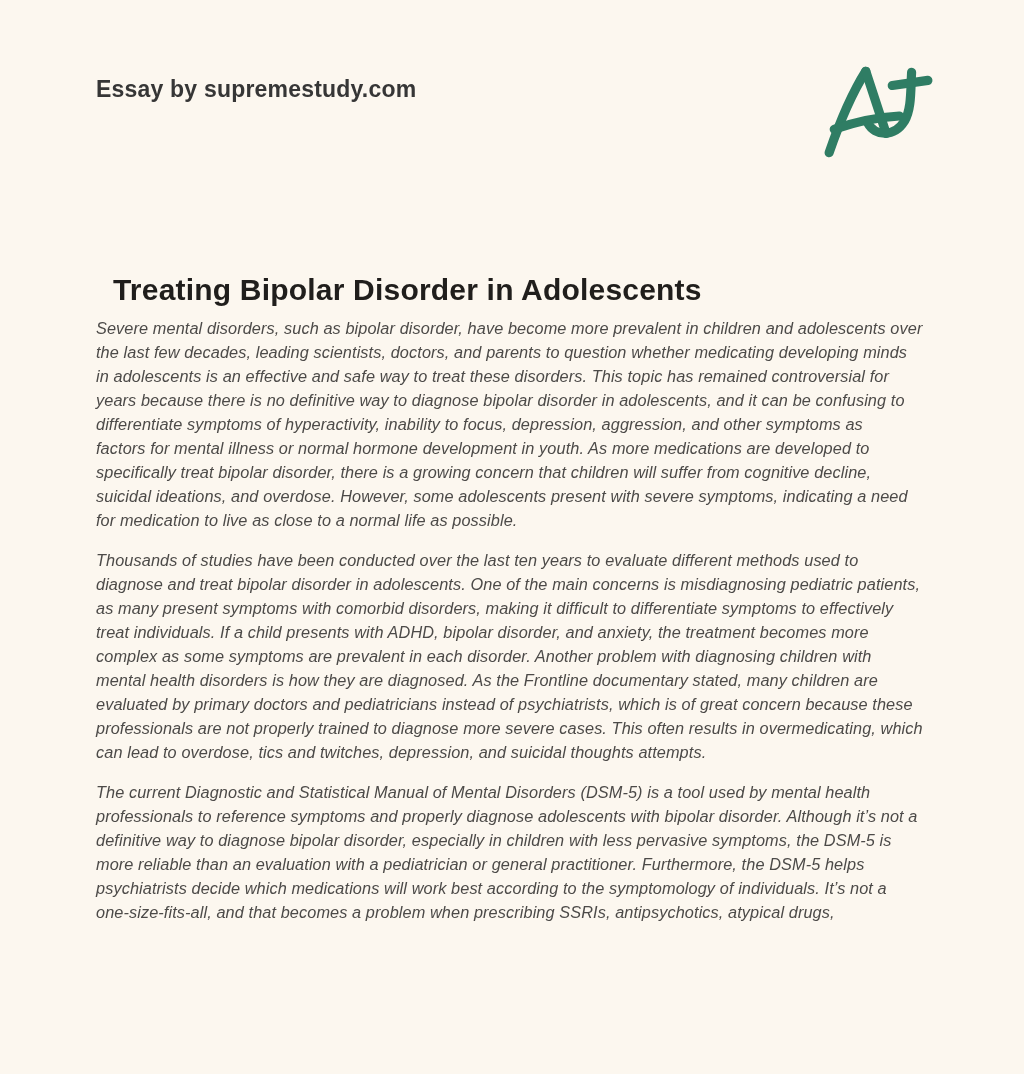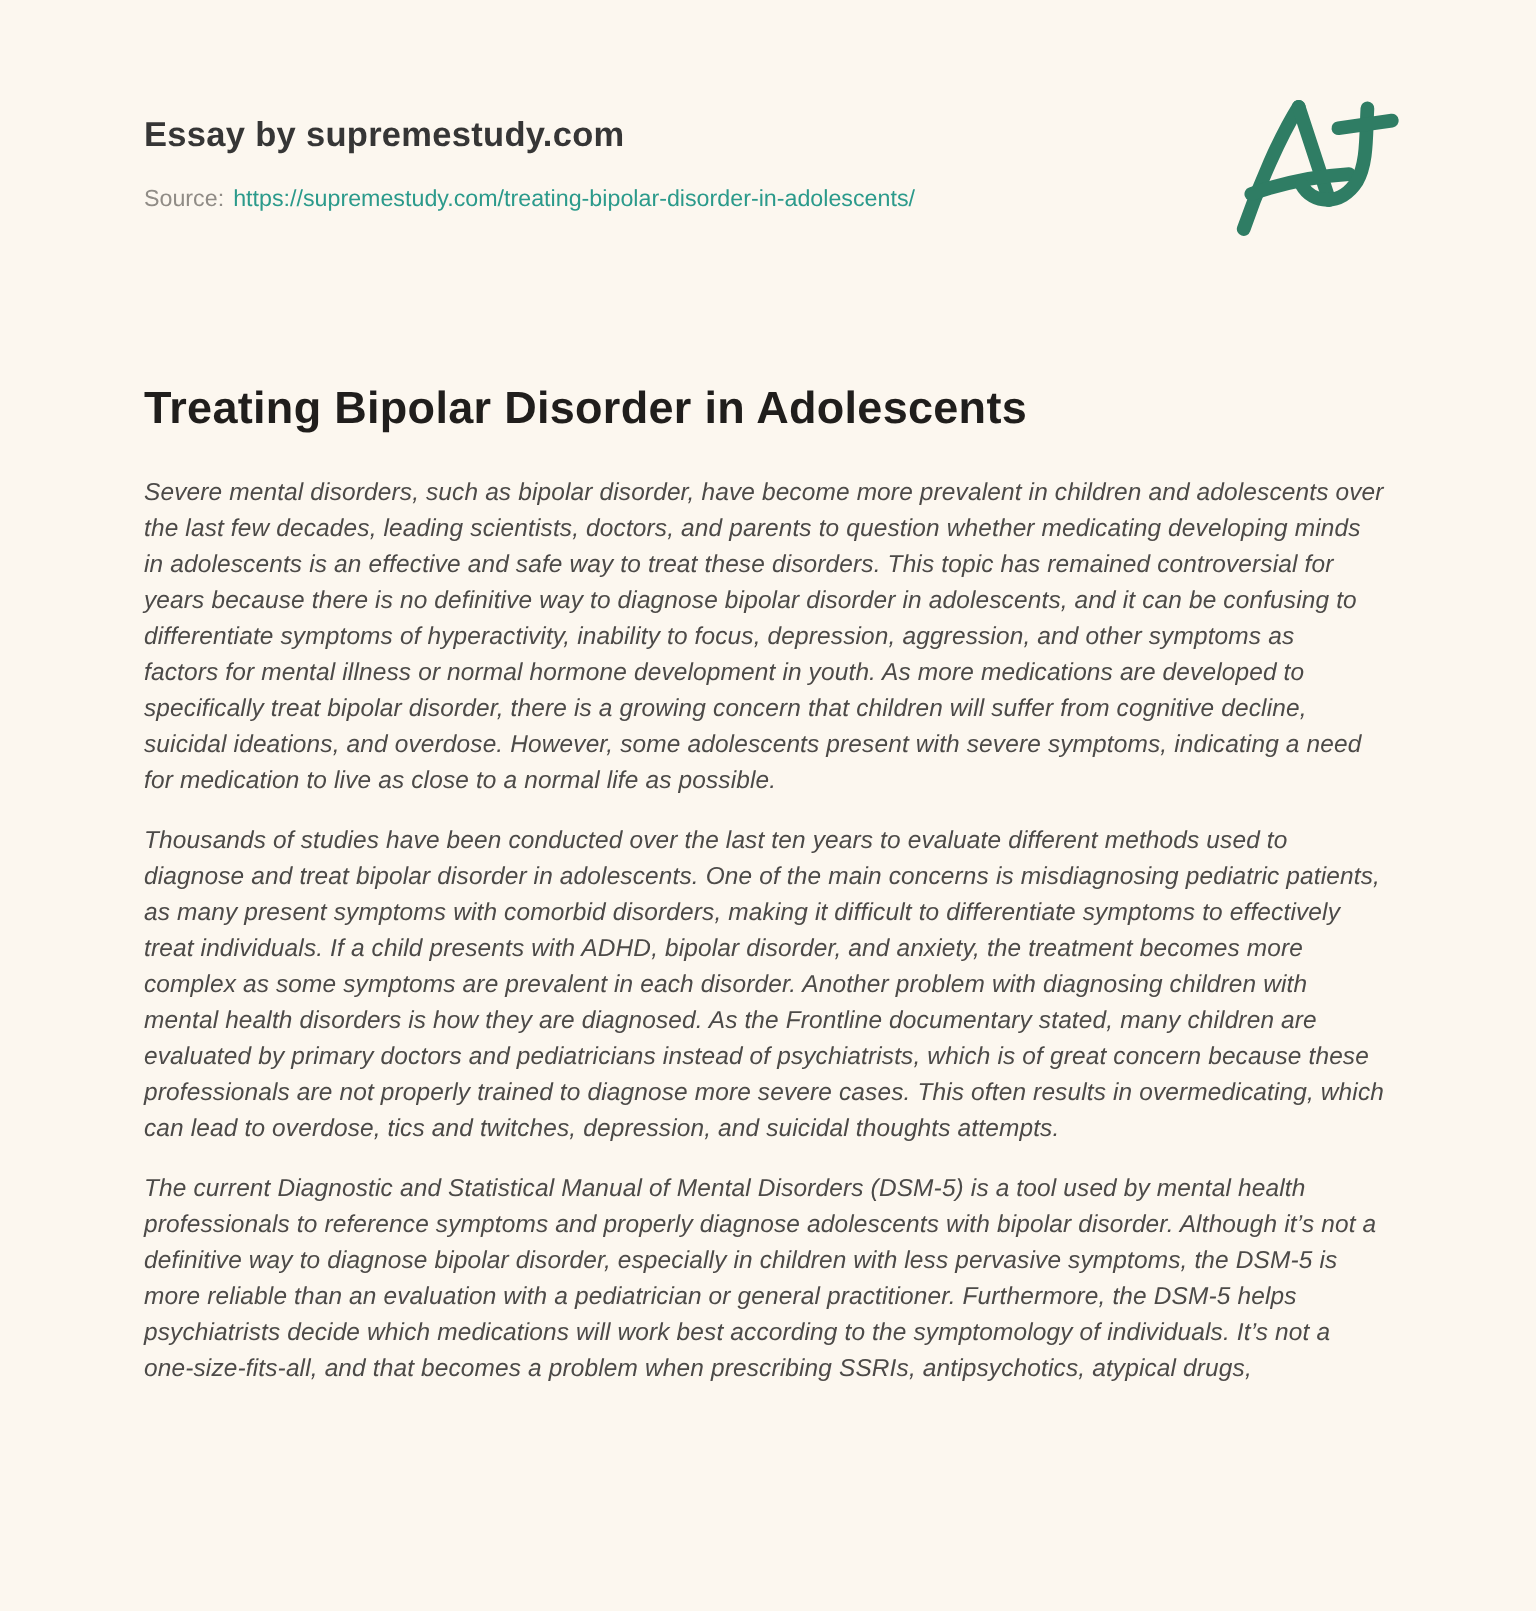--- a/index.html
+++ b/index.html
@@ -37,21 +37,21 @@
     position:absolute;
     left:822px;
     top:58px;
     width:112px;
     height:112px;
   }
   .essay-title{
     position:absolute;
     left:96px;
     top:254px;
-    margin:0;
+    margin:17px;
     font-size:30px;
     line-height:38px;
     font-weight:700;
     color:#201e1c;
     letter-spacing:0.2px;
   }
   .essay-body{
     position:absolute;
     left:96px;
     top:316px;
@@ -67,23 +67,20 @@
     font-style:italic;
   }
 </style>
 </head>
 <body>
 
 <div class="page">
 
   <div class="site-title">Essay by supremestudy.com</div>
 
-  <div class="source-line">
-    <span class="source-label">Source:</span><a class="source-link">https://supremestudy.com/treating-bipolar-disorder-in-adolescents/</a>
-  </div>
 
   <div class="logo">
     <svg viewBox="0 0 110 110" width="112" height="112" fill="none" stroke="#2f7d64" stroke-width="9" stroke-linecap="round" stroke-linejoin="round">
 
       <path d="M7 93 C17 64 31 32 43 13"></path>
       <path d="M43 13 L63 74"></path>
       <path d="M12 70 C38 61 58 58 76 57"></path>
 
       <path d="M88 14 C87 32 88 50 81 62 C71 78 52 77 45 64"></path>
       <path d="M69 27 L104 22"></path>

